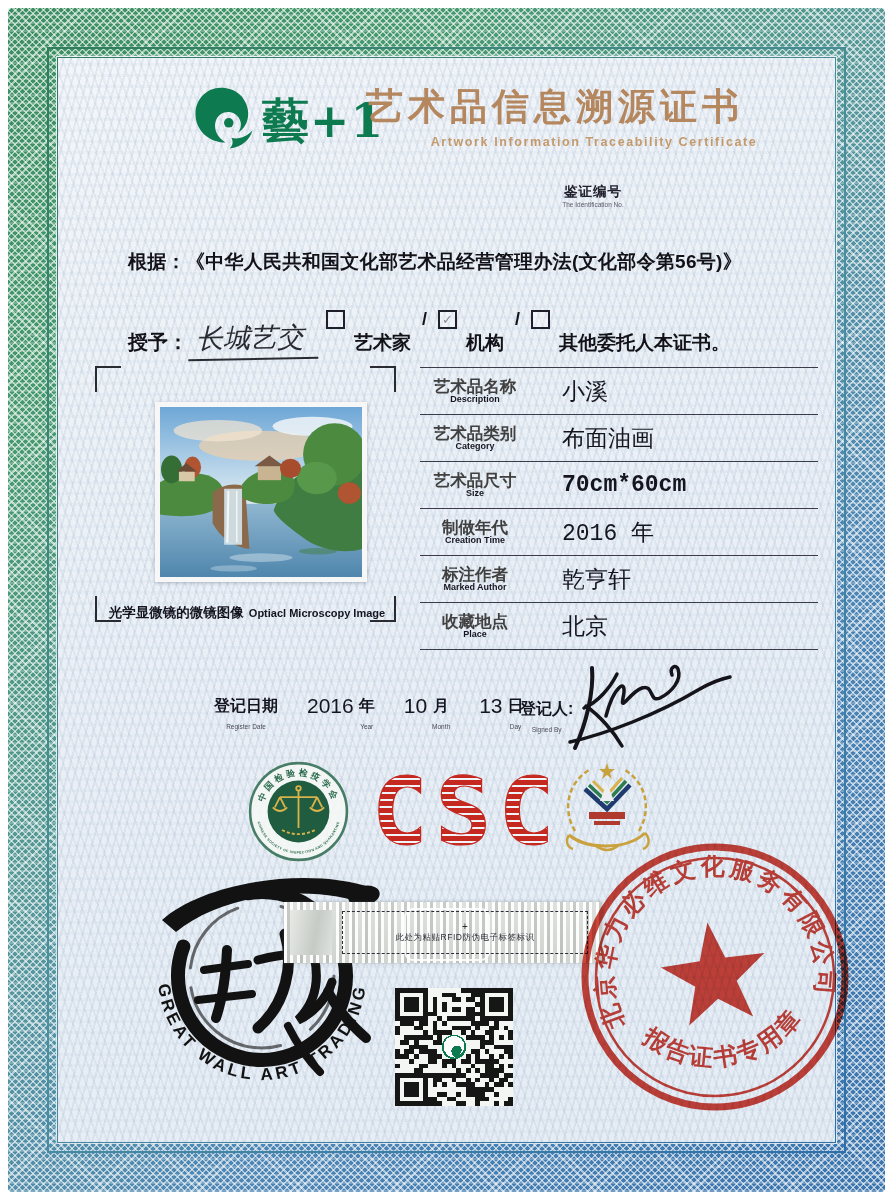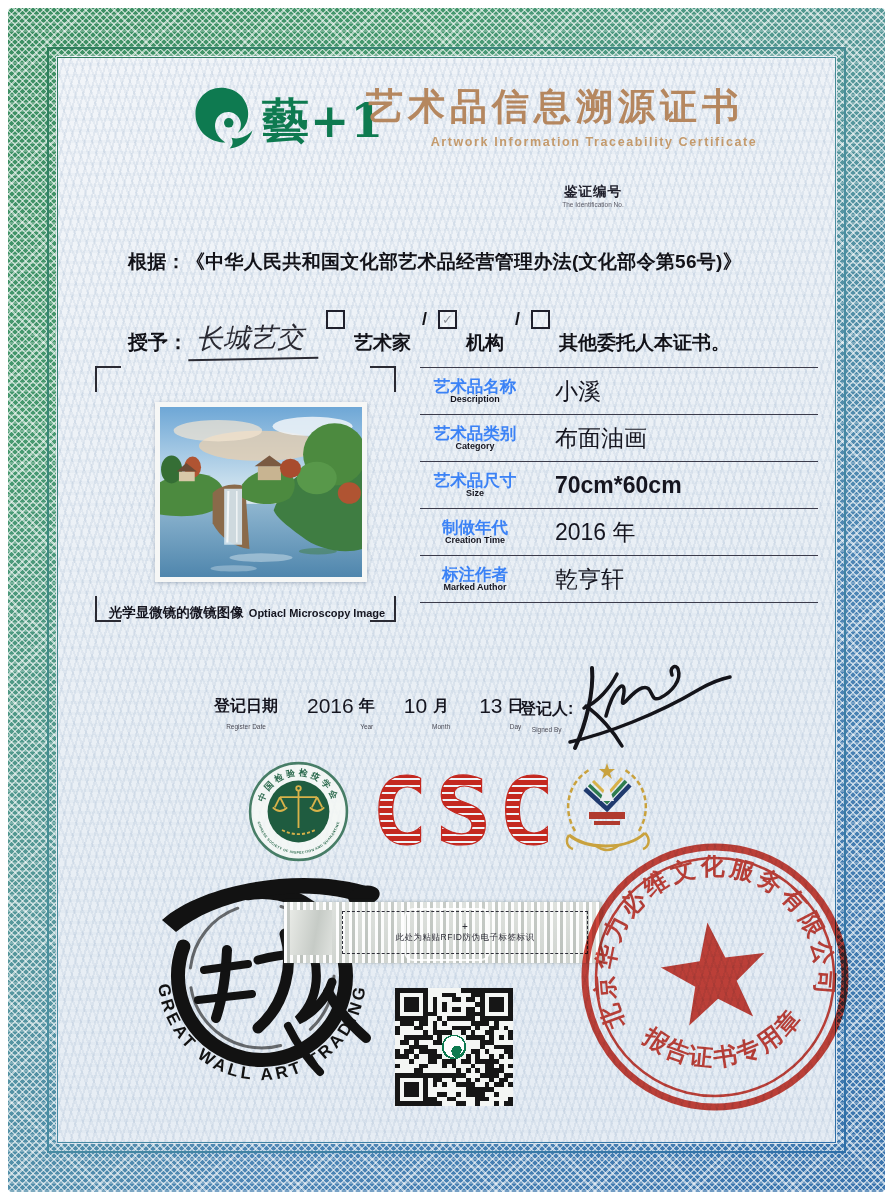--- a/index.html
+++ b/index.html
@@ -70,23 +70,23 @@
 
   
   .photo{left:155px;top:402px;width:202px;height:170px;background:#fbfbfb;border:5px solid #f6f7f6;
     box-shadow:0 1px 4px rgba(60,80,110,.35);}
   .photo svg{display:block;width:100%;height:100%;}
 
   
   .info-table{left:420px;top:367px;width:398px;border-top:1px solid #3b3b4a;}
   .irow{display:flex;align-items:center;height:46px;border-bottom:1px solid #3b3b4a;}
   .irow .lab{width:110px;text-align:center;}
-  .irow .lab .cn{font-size:16.5px;font-weight:bold;color:#3b82f6;line-height:1.1;}
+  .irow .lab .cn{font-size:16.5px;font-weight:bold;color:#404040;line-height:1.1;}
   .irow .lab .en{font-size:9px;font-weight:bold;color:#15151f;line-height:1.1;}
-  .irow .val{font-size:23px;color:#15151f;margin-left:25px;font-weight:500;}
+  .irow .val{font-size:23px;color:#15151f;margin-left:32px;font-weight:500;font-family:Liberation Mono, monospace;}
 
   
   .date-row{left:214px;top:697px;display:flex;align-items:flex-start;gap:5px;}
   .dpart{text-align:center;}
   .dpart .cn{font-size:16px;font-weight:bold;color:#15151f;line-height:1.15;}
   .dpart .en{font-size:6.5px;color:#4a4a55;line-height:1;}
   .dnum{font-size:21px;color:#15151f;transform:translateY(-3px);margin-left:24px;}
   .signer{left:520px;top:700px;}
   .signature{left:562px;top:658px;width:175px;height:95px;}
 
@@ -230,20 +230,27 @@
           <div class="en">Creation Time</div>
         </div>
       <div class="val">2016 年</div>
     </div>
     <div class="irow">
       <div class="lab">
           <div class="cn">标注作者</div>
           <div class="en">Marked Author</div>
         </div>
       <div class="val">乾亨轩</div>
+    </div>
+    <div class="irow">
+      <div class="lab">
+          <div class="cn">收藏地点</div>
+          <div class="en">Place</div>
+        </div>
+      <div class="val">北京</div>
     </div>
   </div>
 
 
   <div class="abs z3 date-row">
     <span class="dpart"><span class="cn">登记日期</span><br><span class="en">Register Date</span></span>
     <span class="dnum">2016</span>
     <span class="dpart"><span class="cn">年</span><br><span class="en">Year</span></span>
     <span class="dnum">10</span>
     <span class="dpart"><span class="cn">月</span><br><span class="en">Month</span></span>

